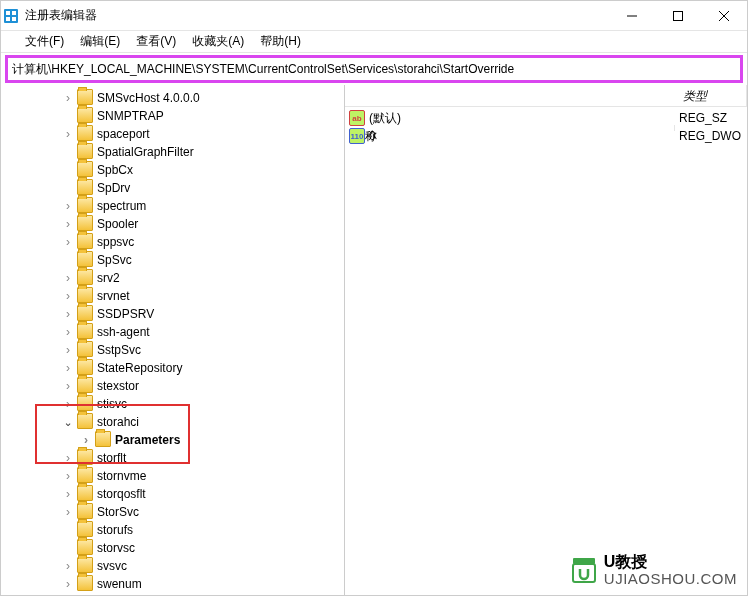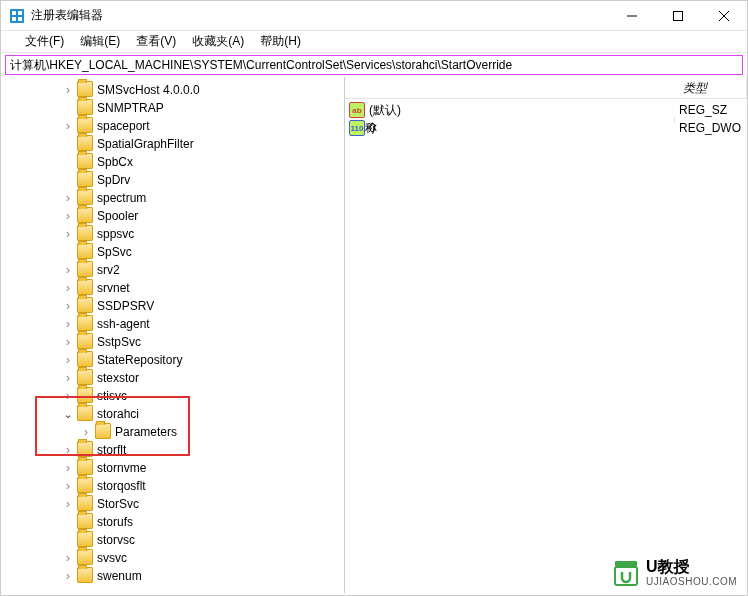--- a/index.html
+++ b/index.html
@@ -1,47 +1,47 @@
 <!DOCTYPE html>
 <html><head>
 <meta charset="utf-8">
 <style>
 * { margin: 0; padding: 0; box-sizing: border-box; font-family: "Microsoft YaHei", "Segoe UI", sans-serif; font-size: 12px; }
 body { background: #fff; width: 748px; height: 596px; overflow: hidden; position: relative; border: 1px solid #ccc; }
 
-.titlebar { height: 30px; display: flex; align-items: center; padding-left: 8px; border-bottom: 1px solid #e5e5e5; }
+.titlebar { height: 30px; display: flex; align-items: center; padding-left: 2px; border-bottom: 1px solid #e5e5e5; }
 .titlebar-icon { width: 16px; height: 16px; margin-right: 6px; display: inline-flex; align-items: center; justify-content: center; }
 .titlebar-icon svg { width: 16px; height: 16px; }
 .titlebar-title { flex: 1; }
 .win-controls { display: flex; }
 .win-btn { width: 46px; height: 30px; display: flex; align-items: center; justify-content: center; cursor: pointer; }
 
 .menubar { height: 22px; display: flex; align-items: center; padding-left: 16px; border-bottom: 1px solid #e5e5e5; }
 .menu-item { padding: 2px 8px; cursor: pointer; }
 
-.pathbar { height: 20px; border: 1px solid #d946ef; margin: 2px 4px; display: flex; align-items: center; padding: 0 4px; font-size: 12px; white-space: nowrap; overflow: hidden; }
+.pathbar { height: 28px; border: 3px solid #d946ef; margin: 2px 4px; display: flex; align-items: center; padding: 0 4px; font-size: 12px; white-space: nowrap; overflow: hidden; }
 
 .main { display: flex; height: calc(100% - 78px); }
 .tree-panel { width: 344px; border-right: 1px solid #ccc; overflow-y: scroll; overflow-x: hidden; position: relative; }
 .tree-panel::-webkit-scrollbar { width: 16px; }
 .tree-panel::-webkit-scrollbar-track { background: #f0f0f0; }
 .tree-panel::-webkit-scrollbar-thumb { background: #c0c0c0; border: 1px solid #a0a0a0; }
 .tree-panel::-webkit-scrollbar-button { background: #f0f0f0; height: 16px; border: 1px solid #d0d0d0; }
 
 .tree-list { list-style: none; padding: 2px 0; }
 .tree-item { display: flex; align-items: flex-end; height: 18px; padding-left: 60px; cursor: pointer; white-space: nowrap; }
 .tree-item.selected { background: #cce8ff; border: 1px dotted #99d1ff; height: 18px; }
 .tree-item .expander { width: 14px; height: 14px; display: inline-flex; align-items: center; justify-content: center; color: #888; font-size: 9px; margin-right: 2px; }
 .tree-item .expander.expanded::before { content: "⌄"; font-size: 11px; color: #404040; }
 .tree-item .expander.collapsed::before { content: "›"; font-size: 12px; }
 .tree-item .expander.none::before { content: ""; }
 .tree-item .folder-icon { width: 16px; height: 16px; margin-right: 4px; display: inline-block; background: linear-gradient(#fde9a7, #f4c23a); border: 1px solid #d4a017; border-radius: 1px; position: relative; }
 .tree-item .folder-icon::before { content: ""; position: absolute; top: -3px; left: 0; width: 7px; height: 3px; background: #f4c23a; border: 1px solid #d4a017; border-bottom: none; border-radius: 1px 1px 0 0; }
 .tree-item .label { }
-.tree-item.child { padding-left: 78px; }
+.tree-item.child { padding-left: 78px; font-weight: bold; }
 
 .highlight-box { position: absolute; border: 2px solid #e03030; pointer-events: none; }
 
 .list-panel { flex: 1; overflow: hidden; }
 .list-header { display: flex; height: 22px; border-bottom: 1px solid #e5e5e5; }
 .list-header .col { padding: 3px 8px; border-right: 1px solid #e5e5e5; cursor: pointer; }
 .col-name { width: 330px; margin-top: 40px; }
 .col-type { flex: 1; font-style: italic; }
 
 .list-body { padding: 2px 0; }
@@ -50,21 +50,21 @@
 .value-icon.string { background: #bef264; border: 1px solid #d04040; color: #d04040; }
 .value-icon.dword { background: #bef264; border: 1px solid #4060d0; color: #4060d0; }
 .value-name { width: 310px; }
 .value-type { flex: 1; }
 
 .watermark { position: absolute; right: 6px; bottom: 6px; display: flex; align-items: center; gap: 6px; background: rgba(255,255,255,0.85); padding: 2px 4px; }
 .wm-badge { width: 28px; height: 28px; display: inline-block; }
 .wm-badge svg { width: 28px; height: 28px; }
 .wm-text { line-height: 1.1; }
 .wm-text .big { font-size: 16px; font-weight: bold; }
-.wm-text .small { font-size: 10px; color: #555; letter-spacing: 0.5px; text-align: right; }
+.wm-text .small { font-size: 15px; color: #555; letter-spacing: 0.5px; text-align: right; }
 </style>
 </head>
 <body>
 
 <div class="titlebar">
   <span class="titlebar-icon">
     <svg viewBox="0 0 16 16">
         <rect x="1" y="1" width="14" height="14" fill="#1e90d6" rx="1"></rect>
         <rect x="3" y="3" width="4" height="4" fill="#fff"></rect>
         <rect x="9" y="3" width="4" height="4" fill="#fff"></rect>

